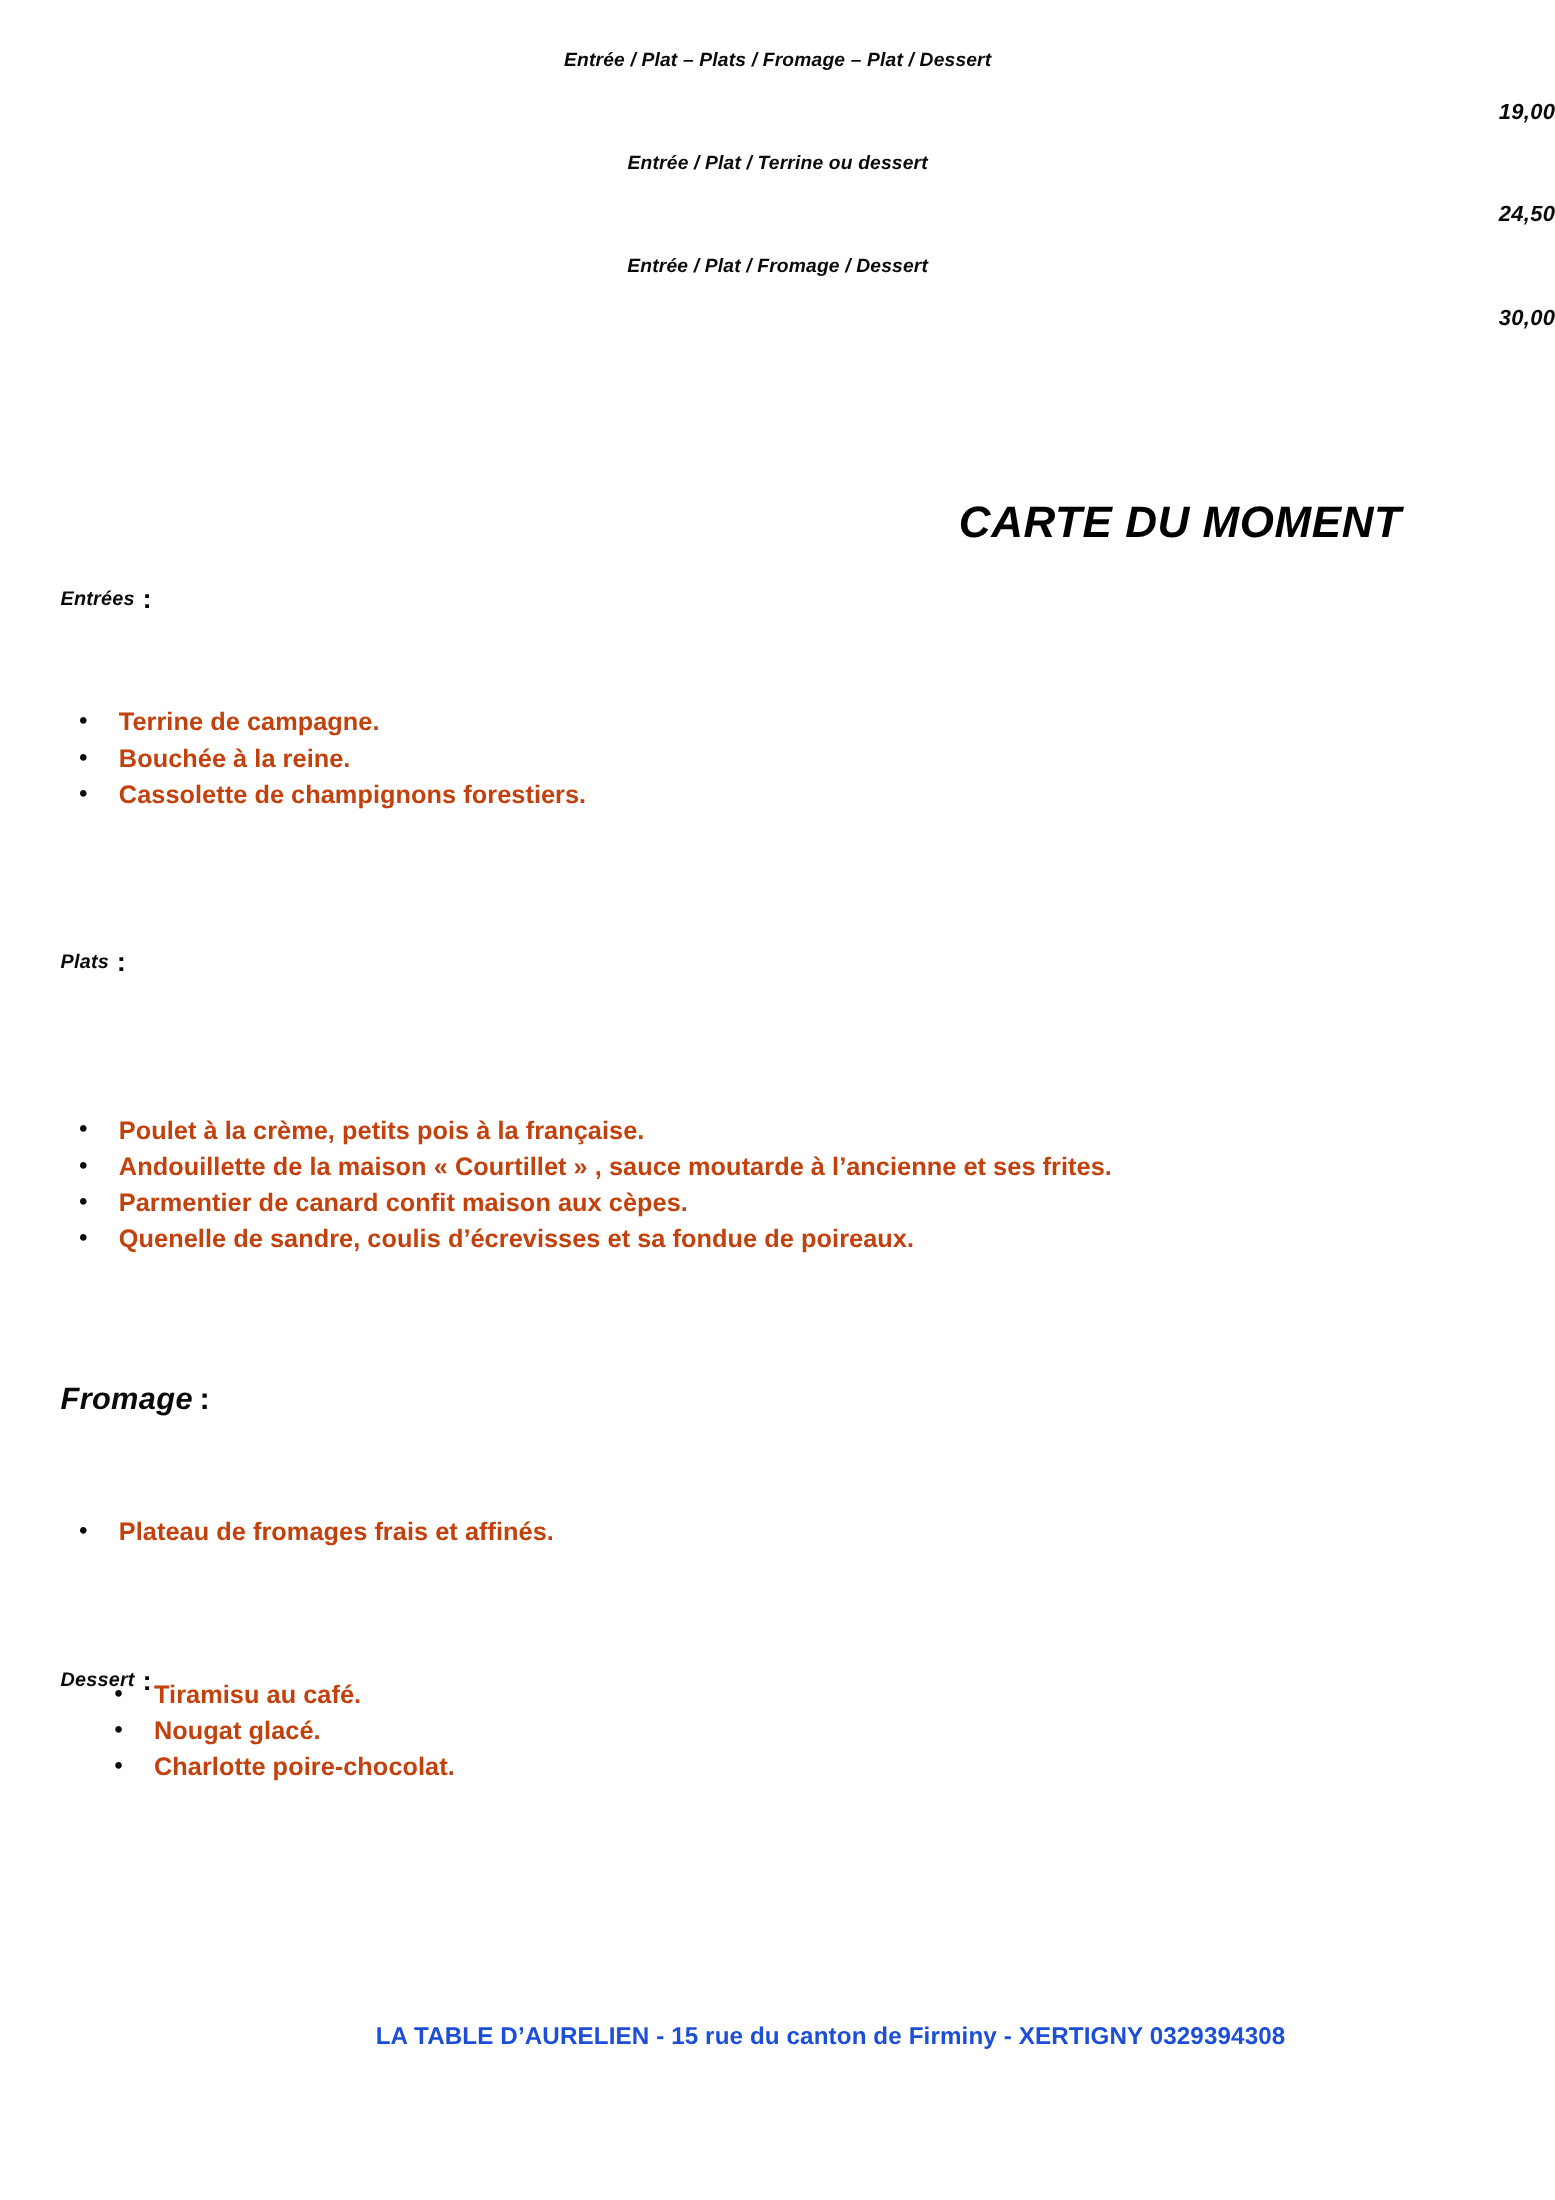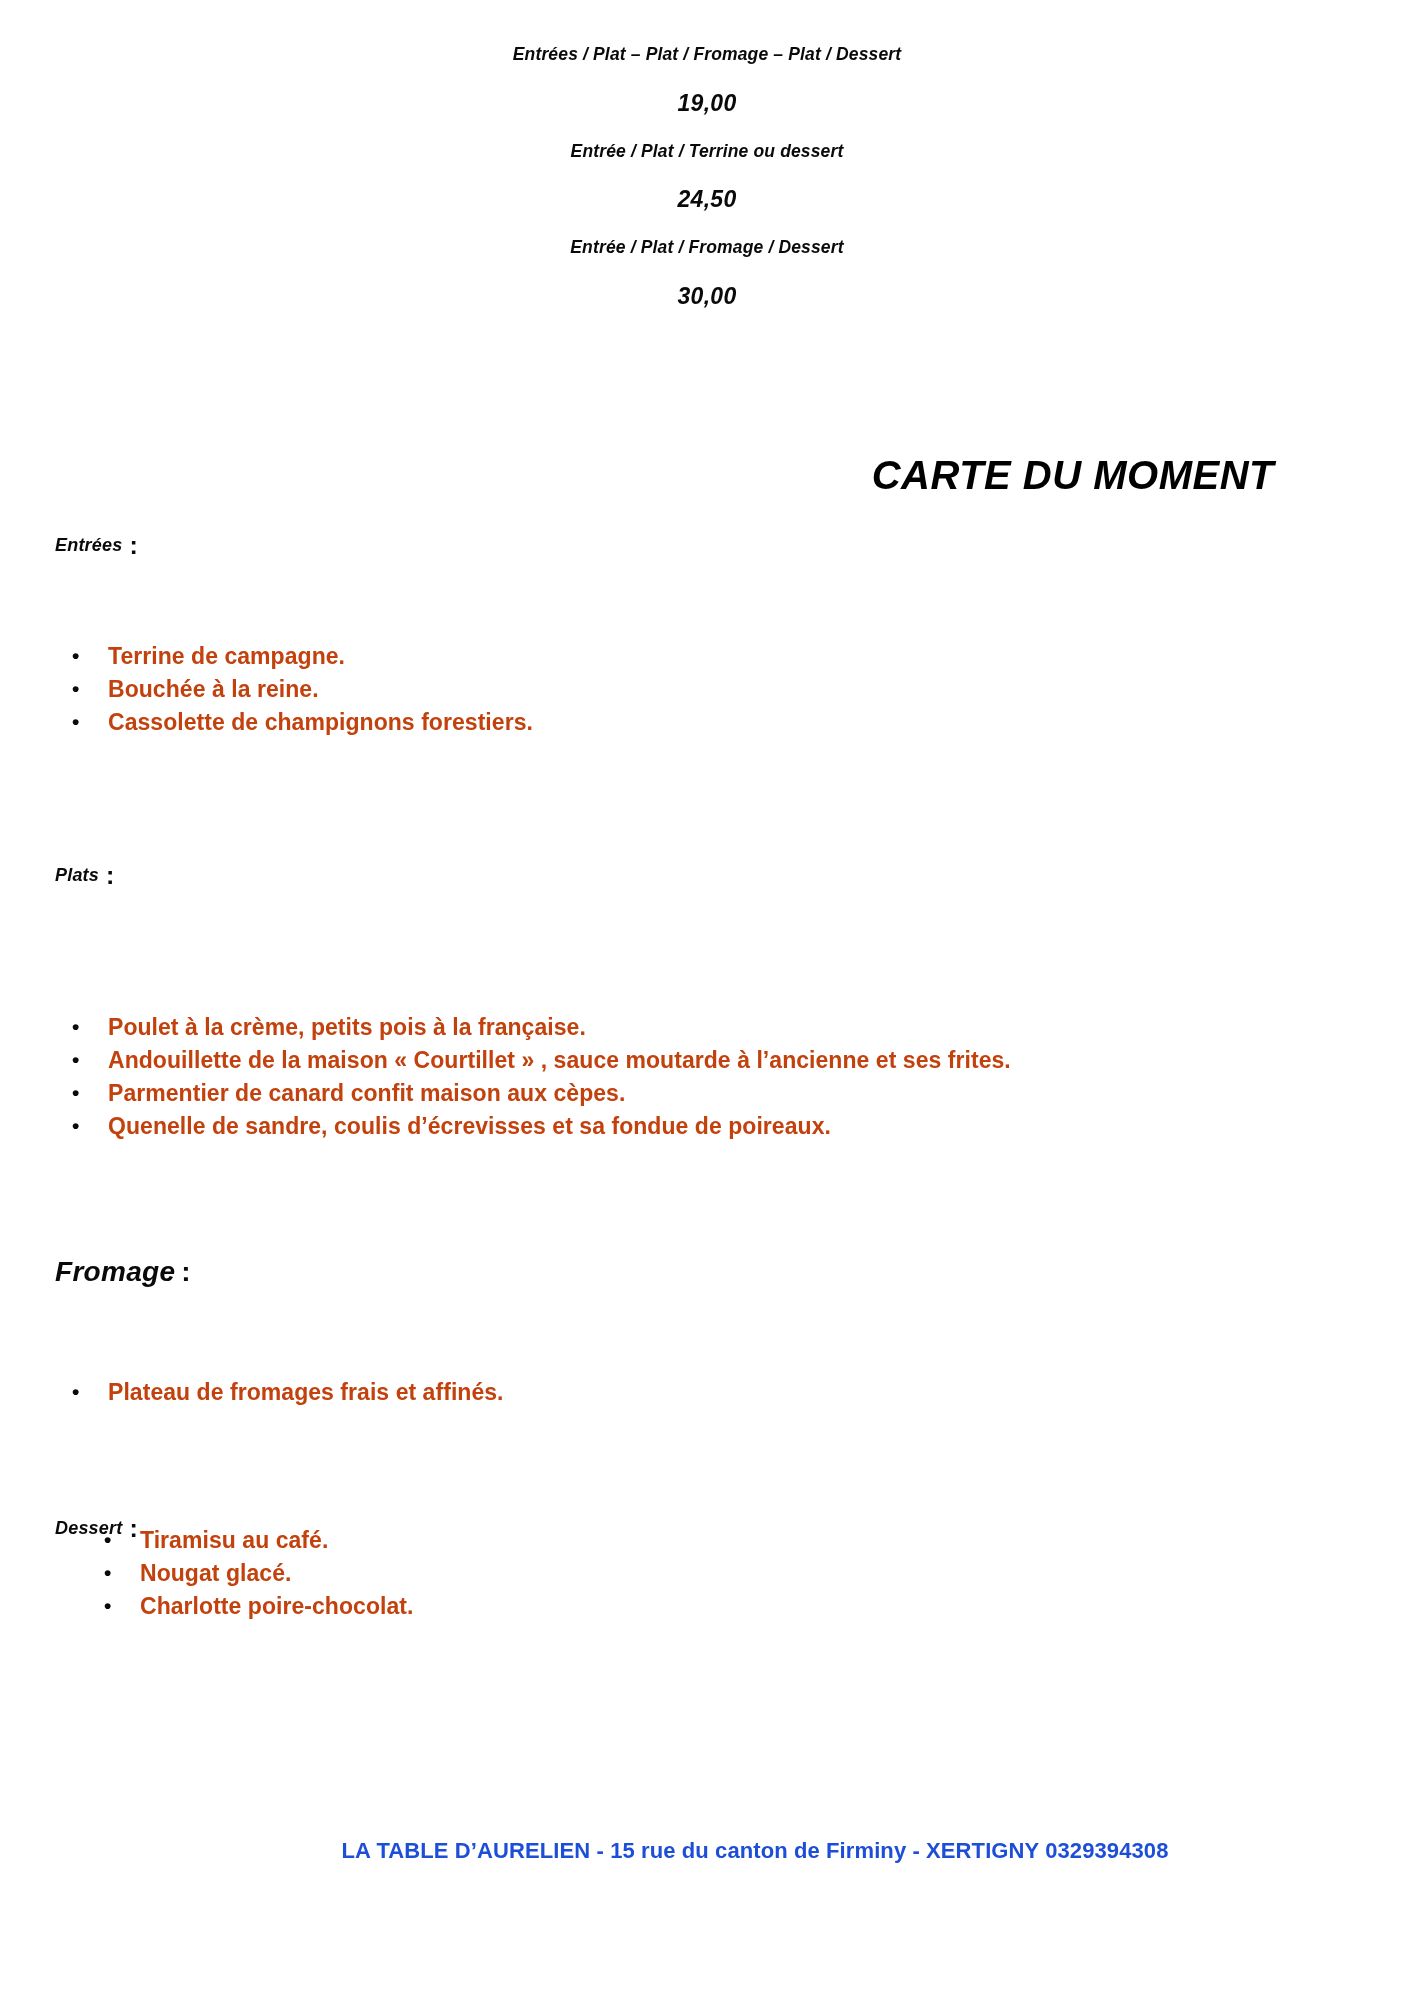--- a/index.html
+++ b/index.html
@@ -38,25 +38,26 @@
     font-style: italic;
     font-size: 17.5px;
     letter-spacing: 0.15px;
     color: #0a0a0a;
     line-height: 1.0;
     margin-bottom: 28px;
   }
   .formules .fprice {
     font-weight: bold;
     font-style: italic;
-    font-size: 23px;
+    font-size: 20px;
     letter-spacing: 0.3px;
     color: #0a0a0a;
     line-height: 1.0;
     margin-bottom: 28px;
+    text-align: right;
   }
   .formules .fline:last-child,
   .formules .fprice:last-child { margin-bottom: 0; }
 
   
   .carte-title {
     position: absolute;
     top: 455px;
     left: 0;
     width: 1414px;
@@ -142,21 +143,21 @@
     letter-spacing: 0.1px;
     line-height: 1.0;
   }
 </style>
 </head>
 <body>
 
 <div class="page">
 
   <div class="formules">
-    <div class="fline">Entrées / Plat – Plat / Fromage – Plat / Dessert</div>
+    <div class="fline">Entrée / Plat – Plats / Fromage – Plat / Dessert</div>
     <div class="fprice">19,00</div>
     <div class="fline">Entrée / Plat / Terrine ou dessert</div>
     <div class="fprice">24,50</div>
     <div class="fline">Entrée / Plat / Fromage / Dessert</div>
     <div class="fprice">30,00</div>
   </div>
 
   <div class="carte-title">CARTE DU MOMENT</div>
 
   <div class="sec-label" style="top:530px;">

